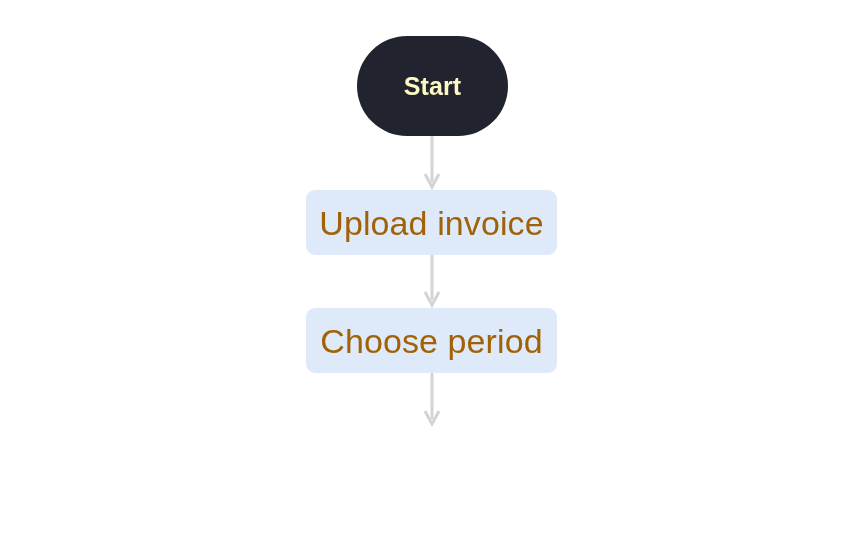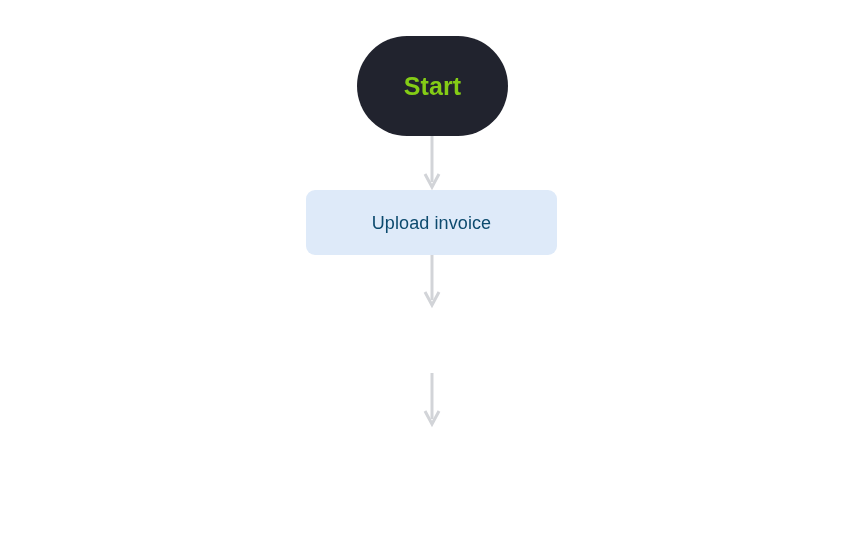--- a/index.html
+++ b/index.html
@@ -34,35 +34,35 @@
   }
   .node-start {
     left: 357px;
     top: 36px;
     width: 151px;
     height: 100px;
     background: #21232e;
     border-radius: 50px;
   }
   .node-start .node-label {
-    color: #84cc16;
+    color: #fef9c3;
     font-size: 25px;
     font-weight: bold;
     letter-spacing: 0.1px;
   }
   .node-step {
     left: 306px;
     width: 251px;
     height: 65px;
     background: #deeaf9;
     border-radius: 9px;
   }
   .node-step .node-label {
-    color: #0c4a6e;
-    font-size: 18px;
+    color: #a16207;
+    font-size: 34px;
     font-weight: normal;
     letter-spacing: 0.1px;
     text-align: right;
   }
   #node-upload-invoice { top: 190px; }
   #node-choose-period  { top: 308px; }
   #node-get-estimate   { top: 427px; }
   .node-label {
     line-height: 1;
     white-space: nowrap;
@@ -95,15 +95,18 @@
   </svg>
 
   <div class="node node-start" id="node-start">
     <span class="node-label">Start</span>
   </div>
 
   <div class="node node-step" id="node-upload-invoice">
     <span class="node-label">Upload invoice</span>
   </div>
 
+  <div class="node node-step" id="node-choose-period">
+    <span class="node-label">Choose period</span>
+  </div>
 
 
 </div>
 
 </body></html>

